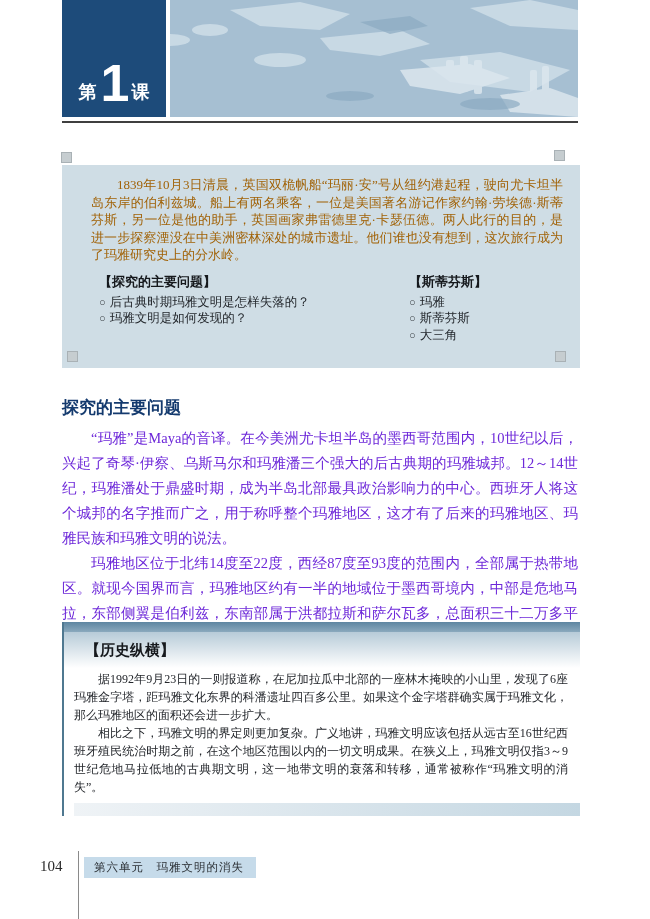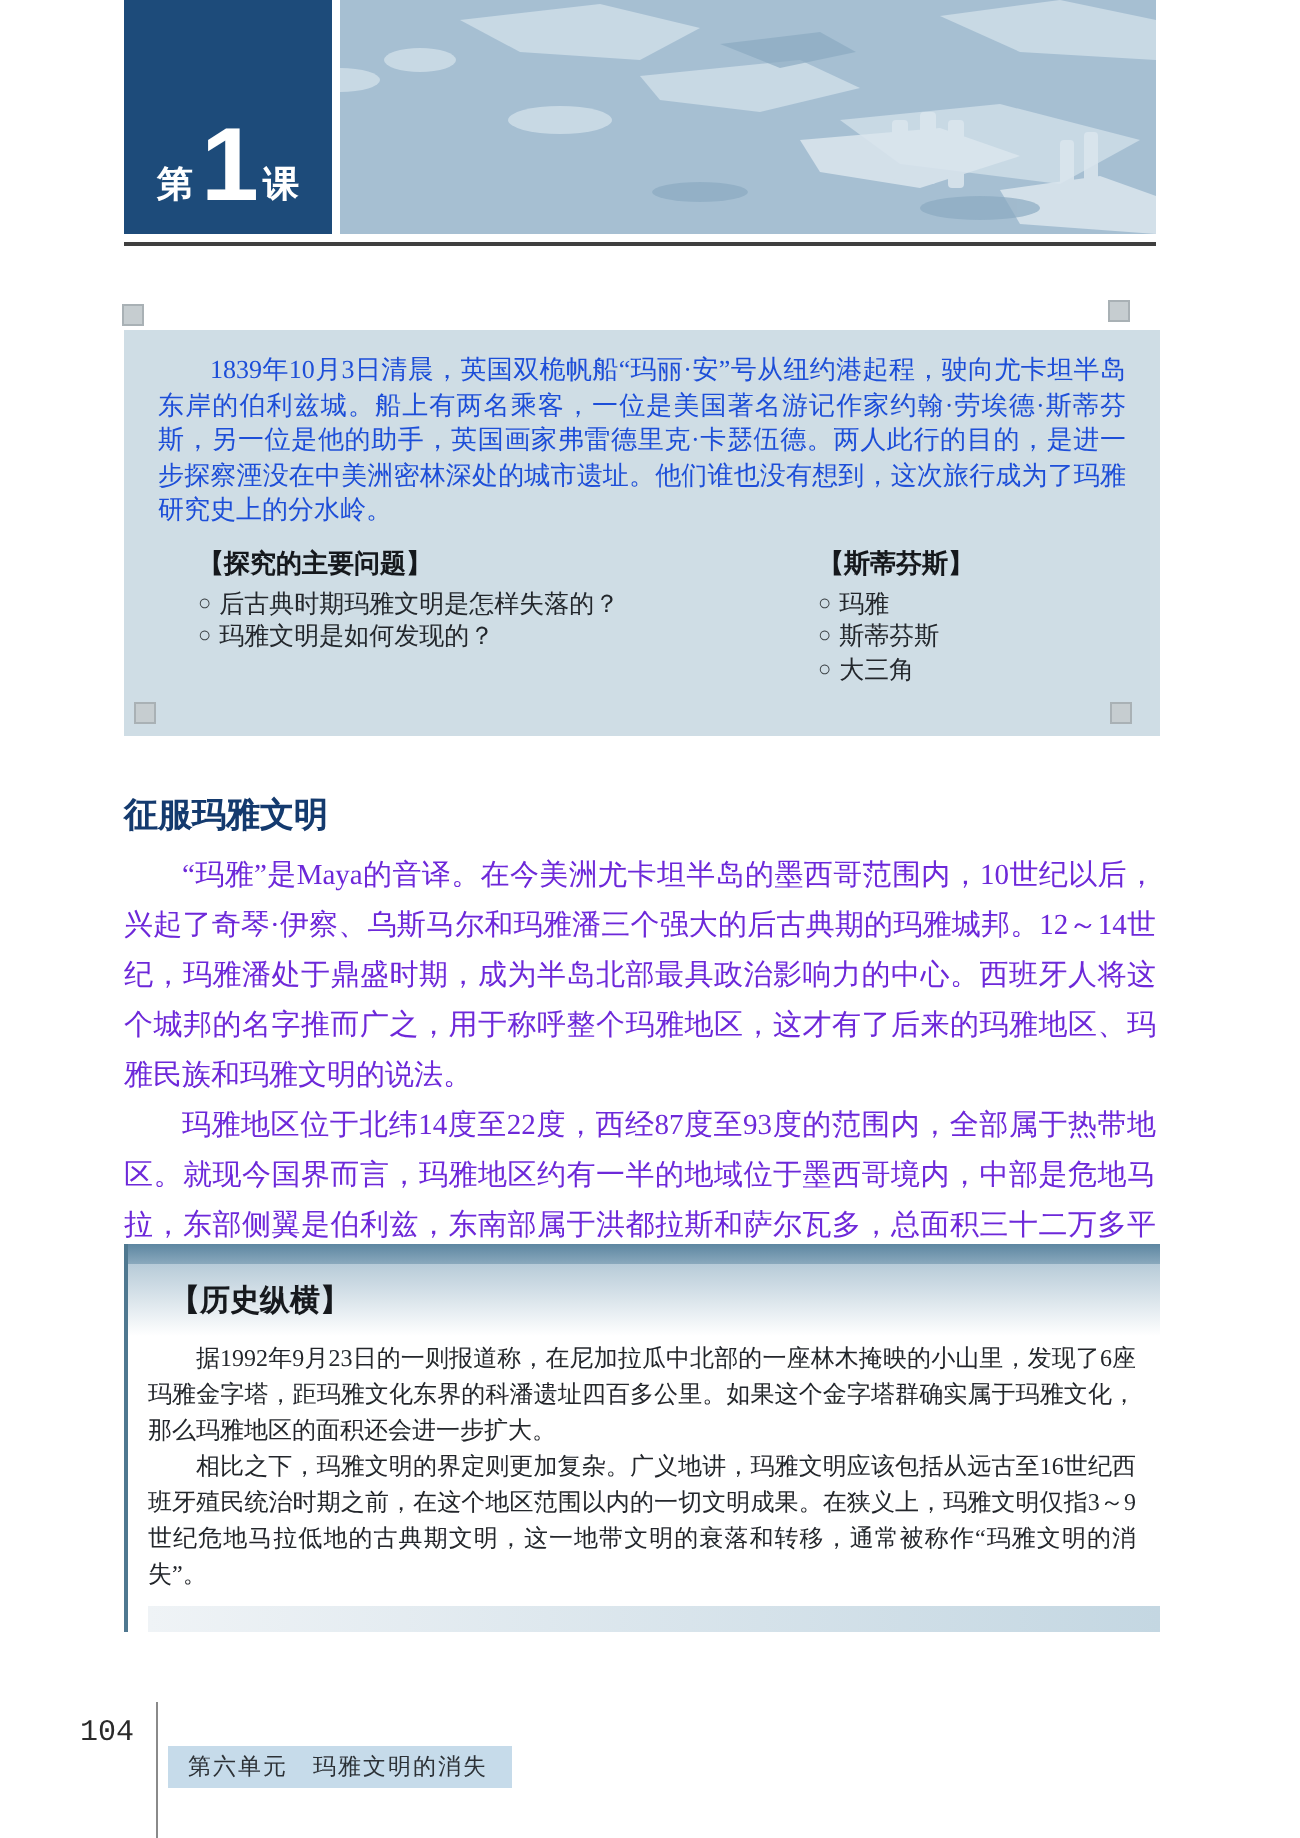--- a/index.html
+++ b/index.html
@@ -33,21 +33,21 @@
   .rule{position:absolute;left:62px;top:121px;width:516px;height:0;border-top:2px solid var(--rule);}
   
   .intro-box{position:absolute;left:62px;top:165px;width:518px;height:203px;background:var(--intro-bg);}
   .corner{position:absolute;width:11px;height:11px;background:var(--corner);border:1px solid #a9b1b5;}
   .corner.tl{left:-1px;top:-13px;}
   .corner.tr{left:492px;top:-15px;}
   .corner.bl{left:5px;top:186px;}
   .corner.br{left:493px;top:186px;}
   .intro-para{
     padding:11px 17px 0 17px;text-indent:2em;font-size:13px;line-height:17.5px;
-    text-align:justify;color:#1d4ed8;
+    text-align:justify;color:#a16207;margin-left:12px;
   }
   .intro-cols{display:flex;margin-top:9px;padding-left:37px;}
   .intro-col-q{width:310px;}
   .intro-col-c{width:170px;}
   .col-heading{
     font-family:"Liberation Sans","DejaVu Sans",sans-serif;font-weight:bold;
     font-size:13px;color:#15181c;margin-bottom:3px;
   }
   .bullet-item{font-size:12.5px;line-height:16.5px;color:#23272c;display:flex;}
   .bullet-item .b{margin-right:4px;font-size:11px;line-height:16.5px;color:#3c4246;}
@@ -69,28 +69,28 @@
   }
   .hist-title{font-family:"Liberation Sans","DejaVu Sans",sans-serif;font-weight:bold;font-size:15px;color:#16191d;margin-left:12px;}
   .hist-body{padding:2px 12px 0 10px;}
   .hist-body p{font-size:12px;line-height:18px;text-indent:2em;text-align:justify;color:#23262b;}
   .hist-bottombar{
     height:13px;margin:7px 0 0 10px;
     background:linear-gradient(90deg,var(--hist-bottom-from),var(--hist-bottom-to));
   }
   
   .page-number{
-    position:absolute;left:40px;top:858px;font-family:Liberation Mono, monospace;
+    position:absolute;left:40px;top:858px;font-family:Liberation Serif, serif;
     font-size:15px;color:#2a2a2a;
   }
   .footer-vline{position:absolute;left:78px;top:851px;width:1px;height:68px;background:#8a8a8a;}
   .unit-bar{
     position:absolute;left:84px;top:857px;background:var(--footer-bar);
     padding:3px 12px 3px 10px;font-family:Liberation Mono, monospace;
-    font-size:11.5px;color:#2c3136;letter-spacing:1px;white-space:nowrap;margin-top:16px;
+    font-size:11.5px;color:#2c3136;letter-spacing:1px;white-space:nowrap;
   }
 </style>
 </head>
 <body>
 
 <div class="banner">
   <div class="lesson-box">
     <span class="pre">第</span>
     <span class="num">1</span>
     <span class="suf">课</span>
@@ -158,21 +158,21 @@
         <span>斯蒂芬斯</span>
       </div>
       <div class="bullet-item">
         <span class="b">○</span>
         <span>大三角</span>
       </div>
     </div>
   </div>
 </div>
 
-<h2 class="section-heading">征服玛雅文明</h2>
+<h2 class="section-heading">探究的主要问题</h2>
 
 <div class="main-text">
   <p>“玛雅”是Maya的音译。在今美洲尤卡坦半岛的墨西哥范围内，10世纪以后，兴起了奇琴·伊察、乌斯马尔和玛雅潘三个强大的后古典期的玛雅城邦。12～14世纪，玛雅潘处于鼎盛时期，成为半岛北部最具政治影响力的中心。西班牙人将这个城邦的名字推而广之，用于称呼整个玛雅地区，这才有了后来的玛雅地区、玛雅民族和玛雅文明的说法。</p>
   <p>玛雅地区位于北纬14度至22度，西经87度至93度的范围内，全部属于热带地区。就现今国界而言，玛雅地区约有一半的地域位于墨西哥境内，中部是危地马拉，东部侧翼是伯利兹，东南部属于洪都拉斯和萨尔瓦多，总面积三十二万多平方公里，大小相当于现在的德国，或者相当于英国加上爱尔兰。</p>
 </div>
 
 <div class="hist-box">
   <div class="hist-topbar"></div>
   <div class="hist-titlearea">
     <span class="hist-title">【历史纵横】</span>

